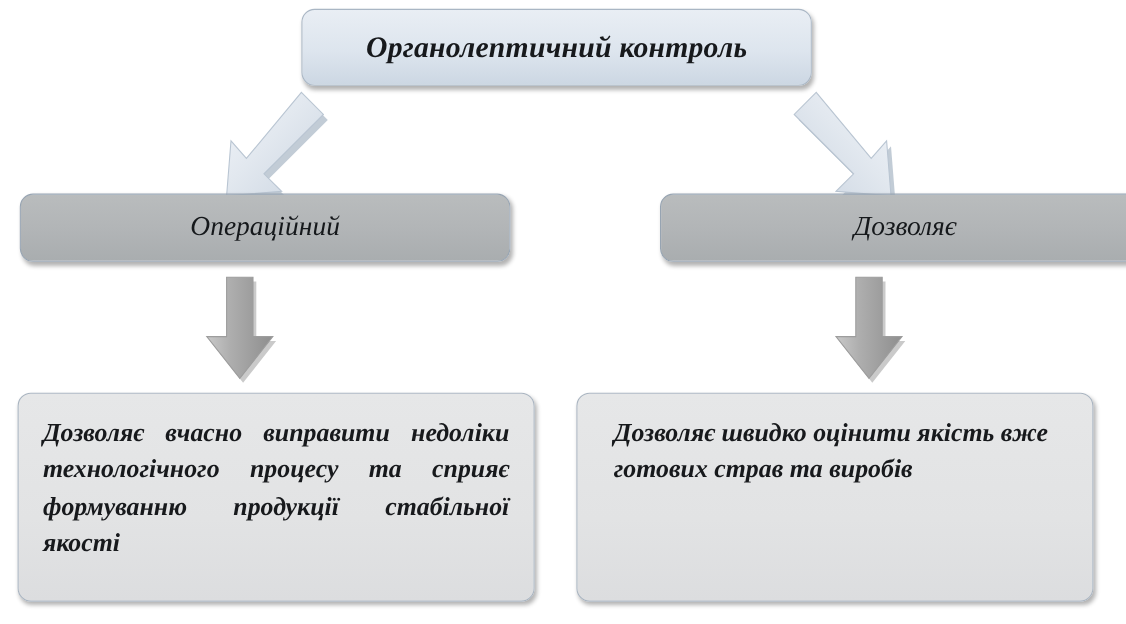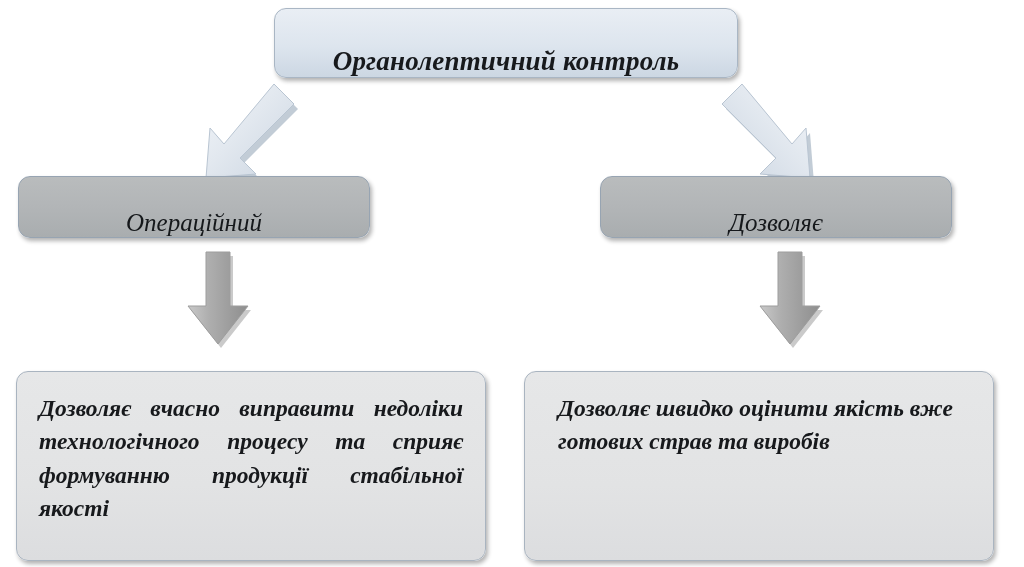--- a/index.html
+++ b/index.html
@@ -20,21 +20,21 @@
     inset: 0;
   }
 
   
   .node {
     position: absolute;
     box-sizing: border-box;
     border-radius: 12px;
     border: 1px solid #9aa7b4;
     display: flex;
-    align-items: flex-end;
+    align-items: center;
     justify-content: center;
     text-align: center;
     box-shadow: 2px 3px 4px rgba(0,0,0,0.30);
   }
 
   
   .node-root {
     left: 274px;
     top: 8px;
     width: 464px;
@@ -46,36 +46,36 @@
     font-weight: bold;
     font-style: italic;
     font-size: 27px;
     color: #17191c;
     letter-spacing: 0.2px;
   }
 
   
   .node-mid {
     top: 176px;
-    width: 352px;
+    width: 446px;
     height: 62px;
     background: linear-gradient(180deg, #b9bcbd 0%, #b2b5b7 50%, #a9adaf 100%);
     border-color: #97a4b2;
   }
   .node-mid.left  { left: 18px; }
   .node-mid.right { left: 600px; }
   .node-mid .label {
     font-style: italic;
     font-size: 25px;
     color: #15181b;
   }
 
   
   .node-leaf {
-    top: 371px;
+    top: 357px;
     height: 190px;
     background: linear-gradient(180deg, #e6e7e8 0%, #e2e3e4 60%, #dcdddf 100%);
     border-color: #a9b4c0;
     align-items: flex-start;
     justify-content: flex-start;
     padding: 20px 22px 16px 22px;
   }
   .node-leaf.left  { left: 16px;  width: 470px; }
   .node-leaf.right { left: 524px; width: 470px; padding-left: 33px; }
   .node-leaf .label {

